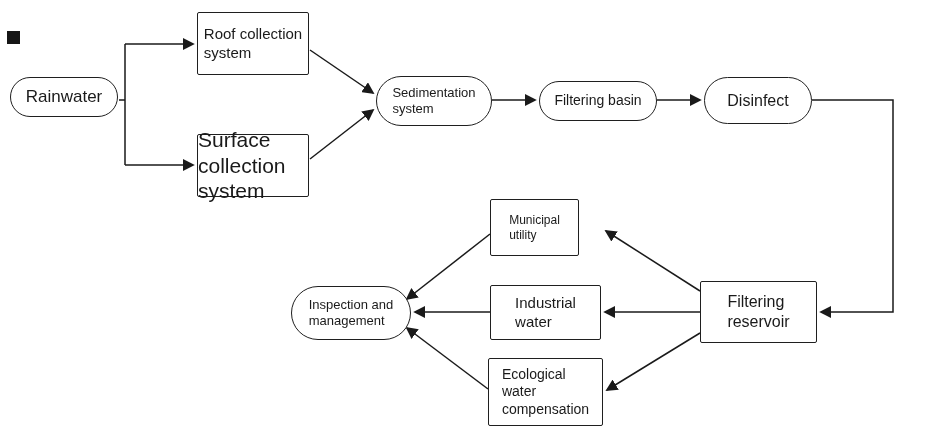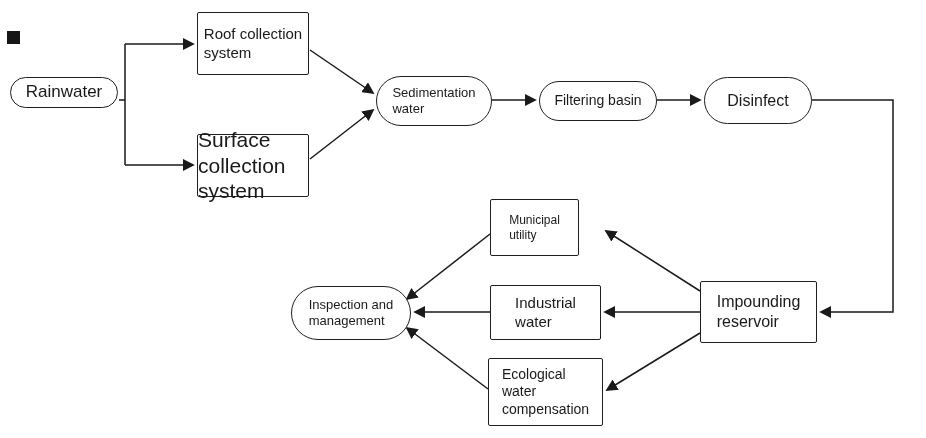--- a/index.html
+++ b/index.html
@@ -31,21 +31,21 @@
     display: flex;
     align-items: center;
     justify-content: center;
     text-align: left;
     white-space: pre-line;
     line-height: 1.22;
   }
   .rect { border-radius: 2px; }
   .stadium { border-radius: 30px; }
 
-  .n-rainwater     { left: 10px;  top: 77px;  width: 108px; height: 31px; border-radius: 24px; font-size: 17px; }
+  .n-rainwater     { left: 10px;  top: 77px;  width: 108px; height: 40px; border-radius: 24px; font-size: 17px; }
   .n-roof          { left: 197px; top: 12px;  width: 112px; height: 63px; font-size: 15px; }
   .n-surface       { left: 197px; top: 134px; width: 112px; height: 63px; font-size: 21px; }
   .n-sedimentation { left: 376px; top: 76px;  width: 116px; height: 50px; border-radius: 25px; font-size: 13px; }
   .n-filtering     { left: 539px; top: 81px;  width: 118px; height: 40px; border-radius: 20px; font-size: 14px; }
   .n-disinfect     { left: 704px; top: 77px;  width: 108px; height: 47px; border-radius: 24px; font-size: 16px; }
   .n-impounding    { left: 700px; top: 281px; width: 117px; height: 62px; font-size: 16px; }
   .n-municipal     { left: 490px; top: 199px; width: 89px; height: 57px; font-size: 12px; }
   .n-industrial    { left: 490px; top: 285px; width: 111px; height: 55px; font-size: 15px; }
   .n-ecological    { left: 488px; top: 358px; width: 115px; height: 68px; font-size: 14px; }
   .n-inspection    { left: 291px; top: 286px; width: 120px; height: 54px; border-radius: 27px; font-size: 13px; }
@@ -96,27 +96,27 @@
 
   <div class="node stadium n-rainwater">Rainwater</div>
 
   <div class="node rect n-roof">Roof collection
 system</div>
 
   <div class="node rect n-surface">Surface collection
 system</div>
 
   <div class="node stadium n-sedimentation">Sedimentation
-water</div>
+system</div>
 
   <div class="node stadium n-disinfect">Disinfect</div>
 
   <div class="node stadium n-filtering">Filtering basin</div>
 
-  <div class="node rect n-impounding">Impounding
+  <div class="node rect n-impounding">Filtering
 reservoir</div>
 
   <div class="node rect n-municipal">Municipal
 utility</div>
 
   <div class="node rect n-industrial">Industrial
 water</div>
 
   <div class="node rect n-ecological">Ecological
 water

